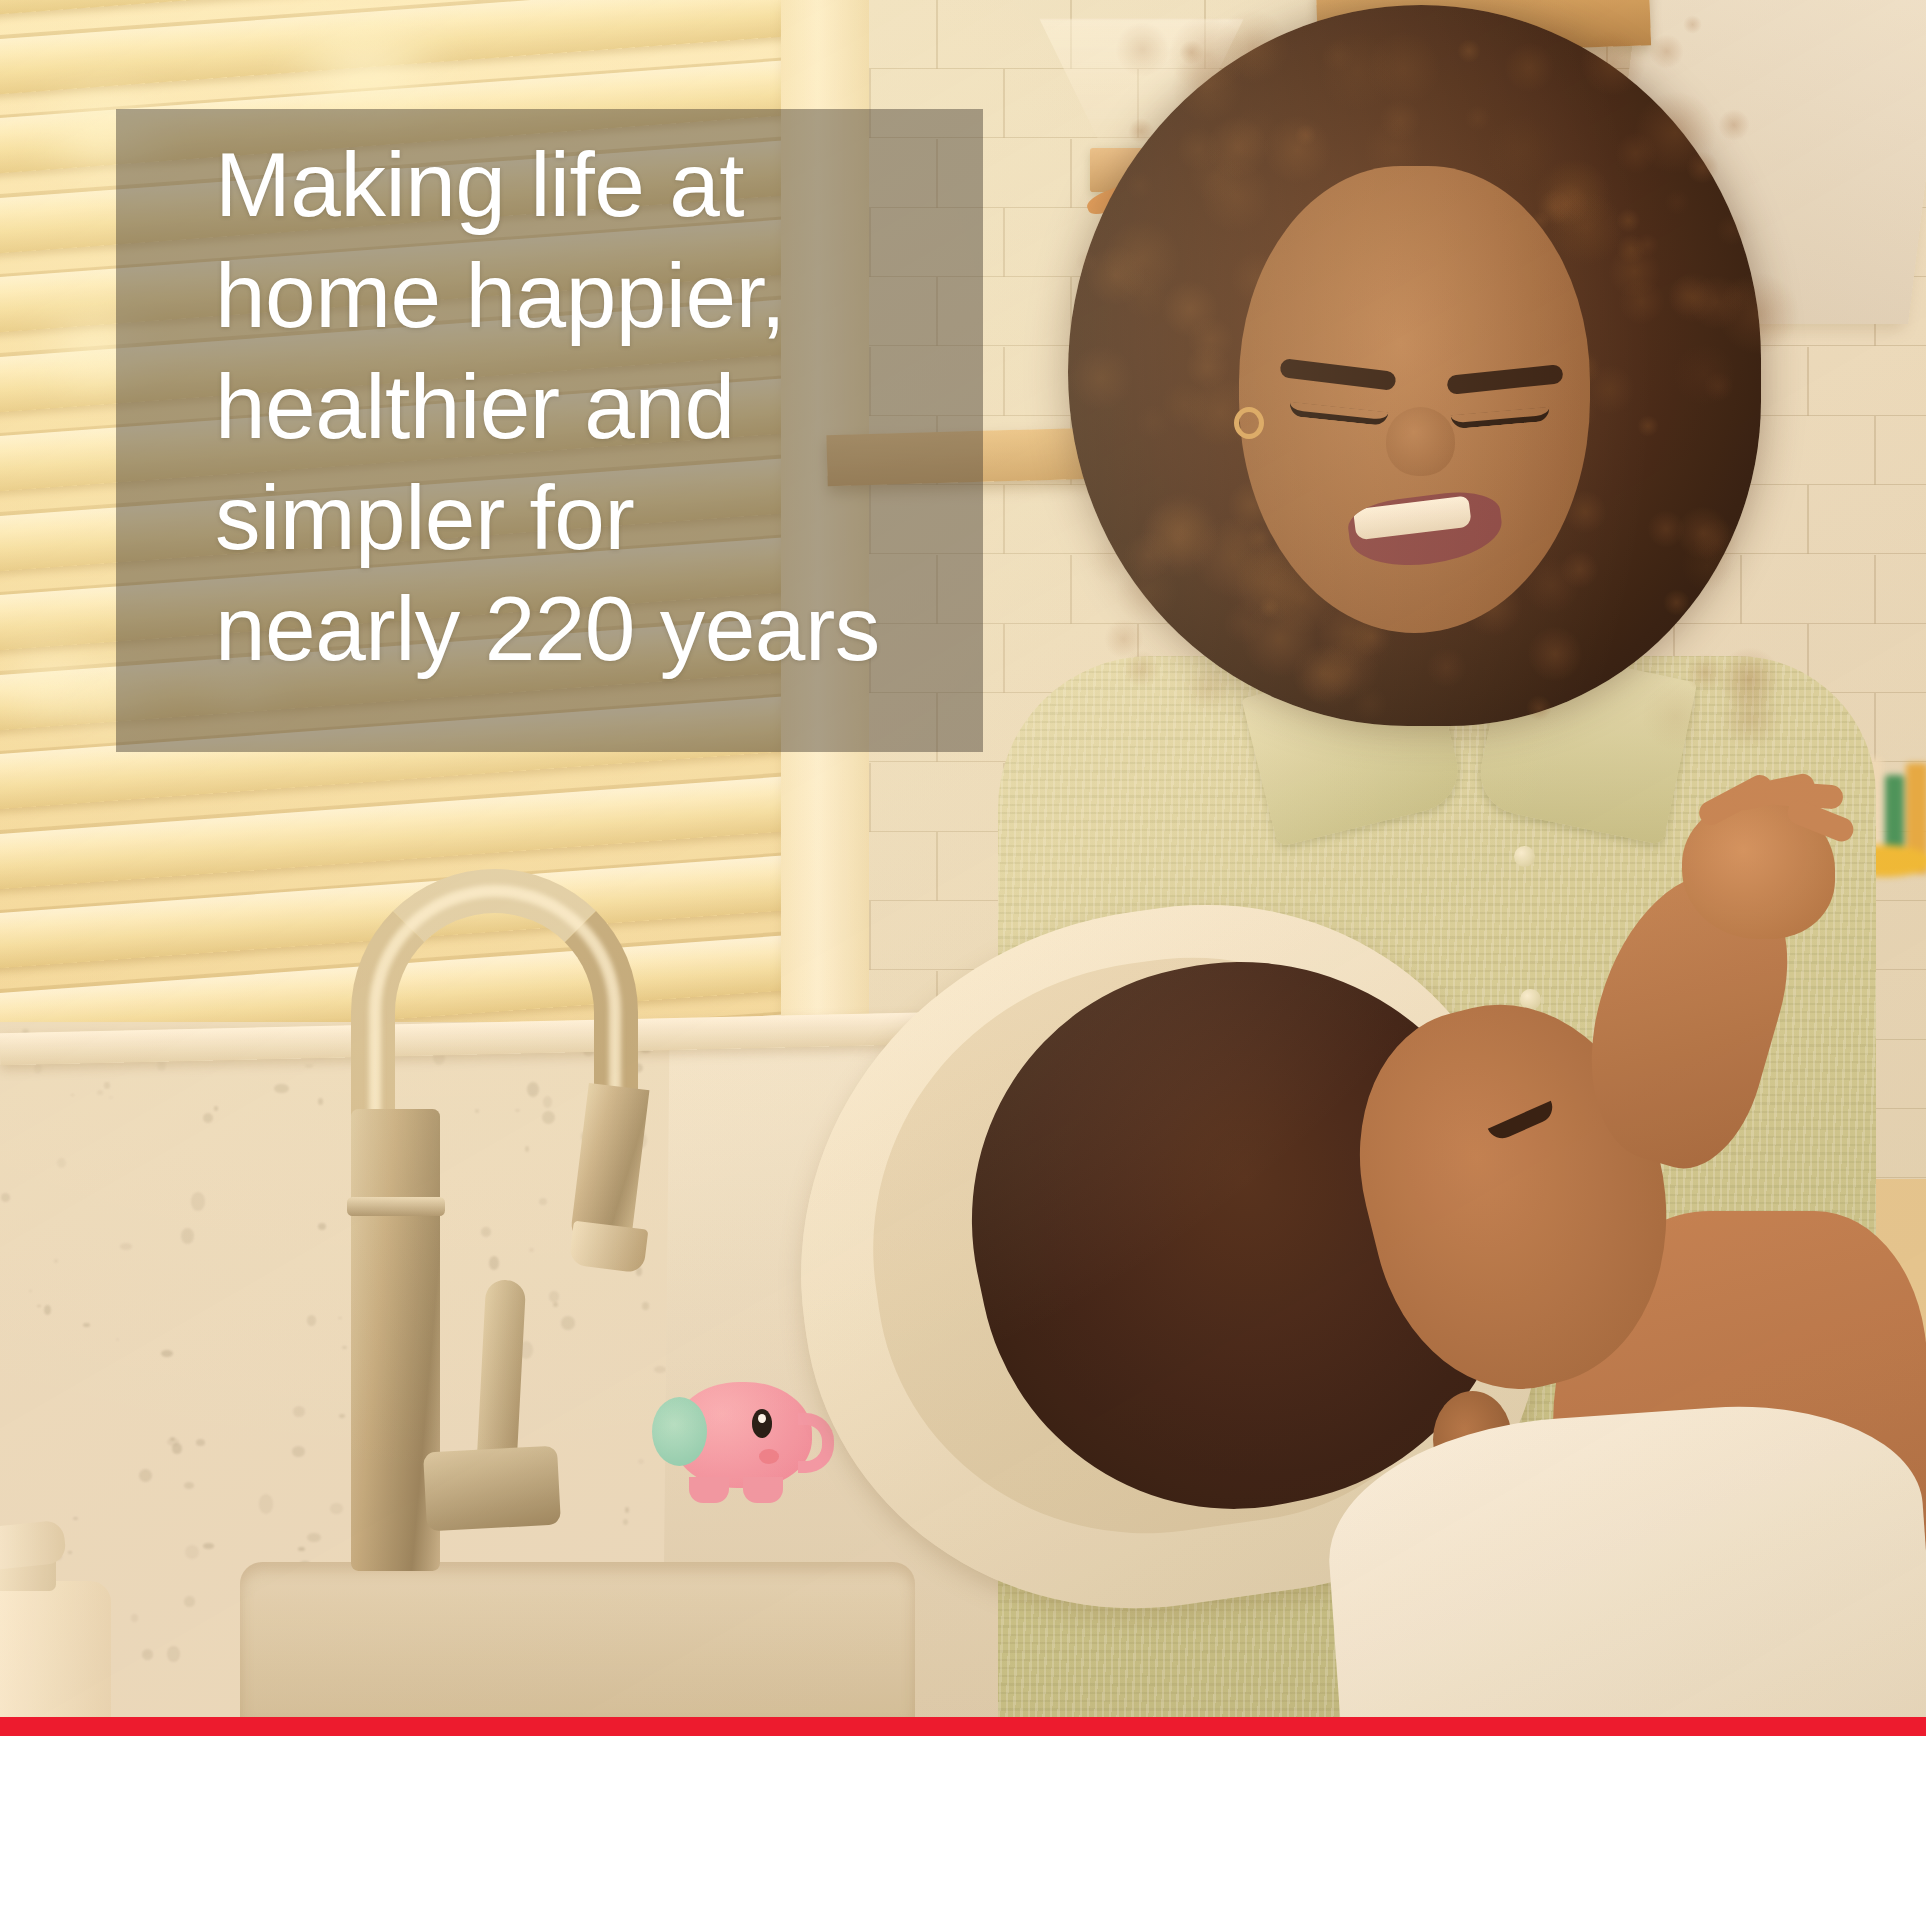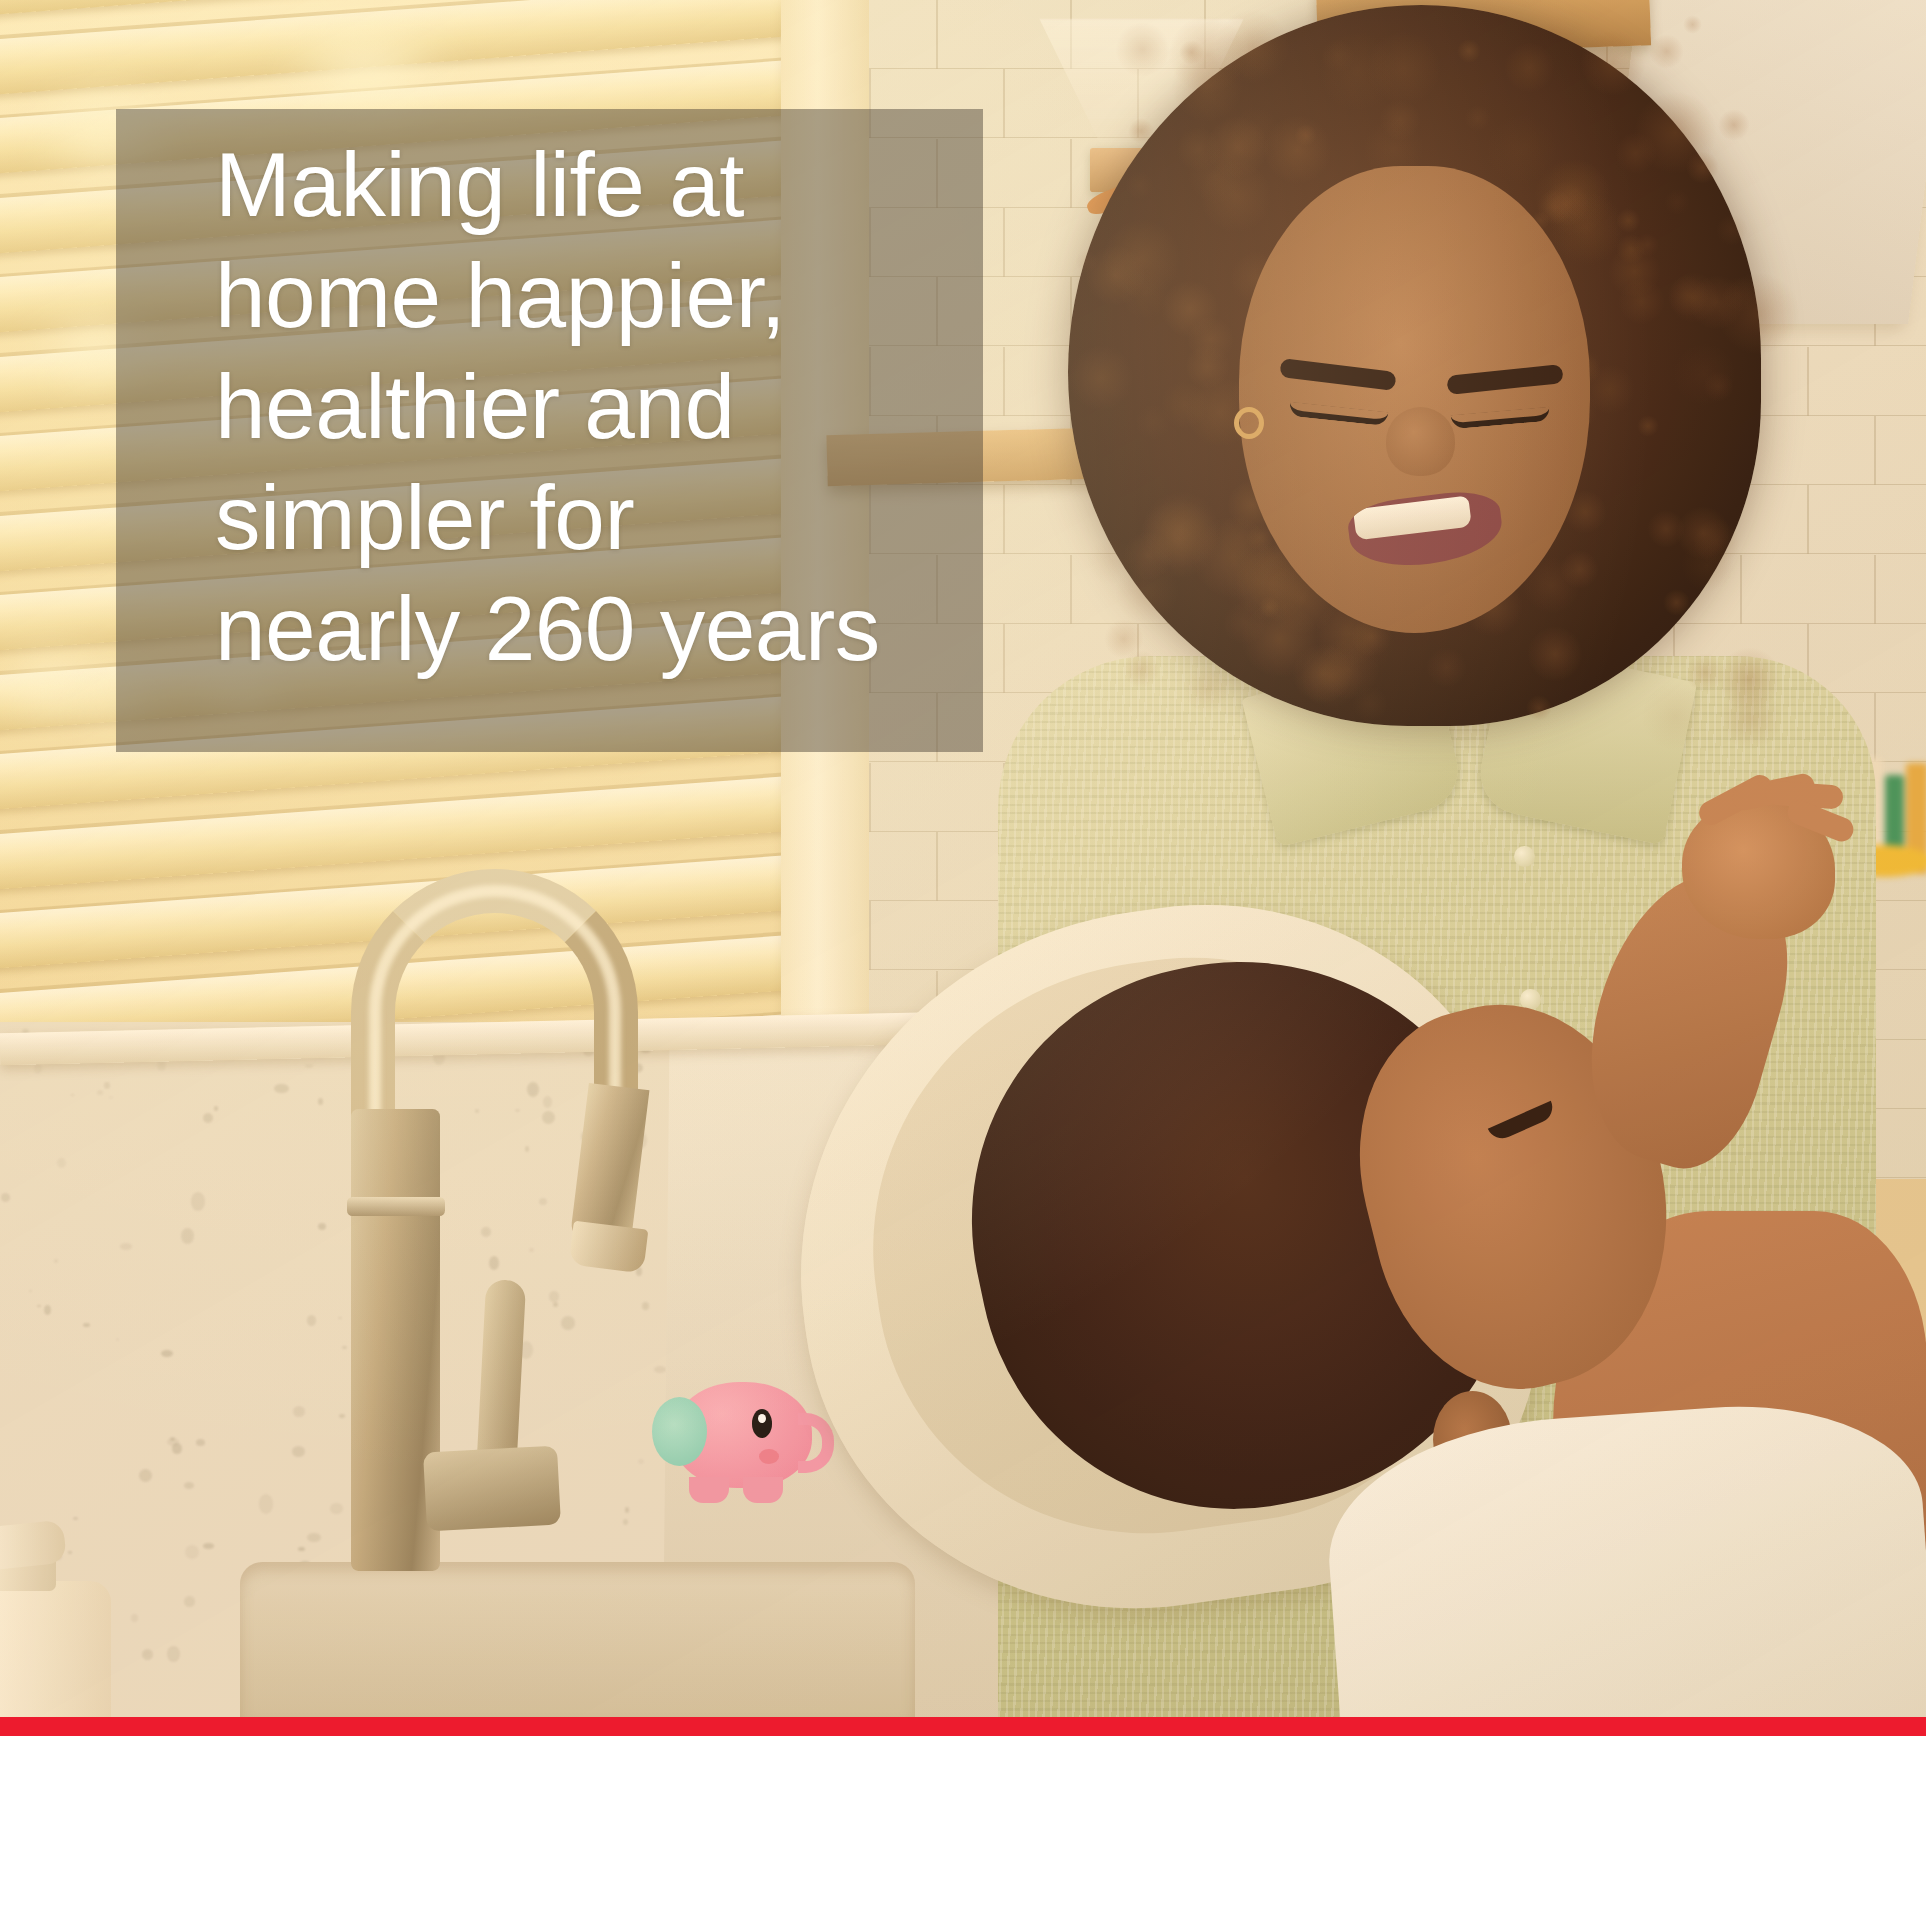--- a/index.html
+++ b/index.html
@@ -848,21 +848,21 @@
     </div>
 
     <div class="warm"></div>
     <div class="warm2"></div>
 
     <div class="overlay" style="background: rgba(72, 64, 52, 0.46);"></div>
     <div class="headline" style="color: rgb(255, 255, 255);">Making life at
 home happier,
 healthier and
 simpler for
-nearly 260 years</div>
+nearly 220 years</div>
   </div>
 
   <div class="redbar" id="redbar" style="background: rgb(237, 27, 46);"></div>
   <div class="footer" style="background: rgb(255, 255, 255);">
     
   </div>
 
 </div>
 
 

